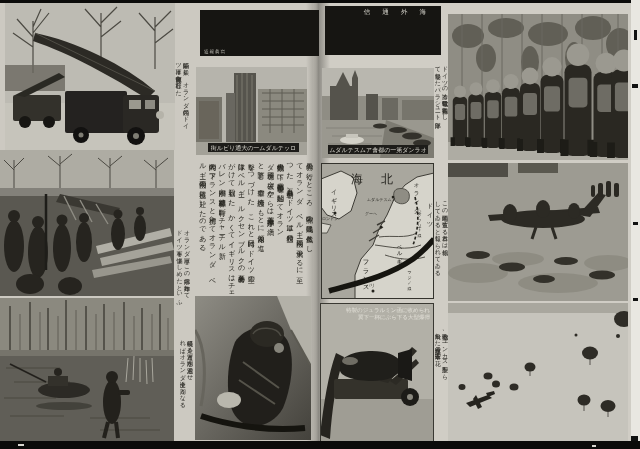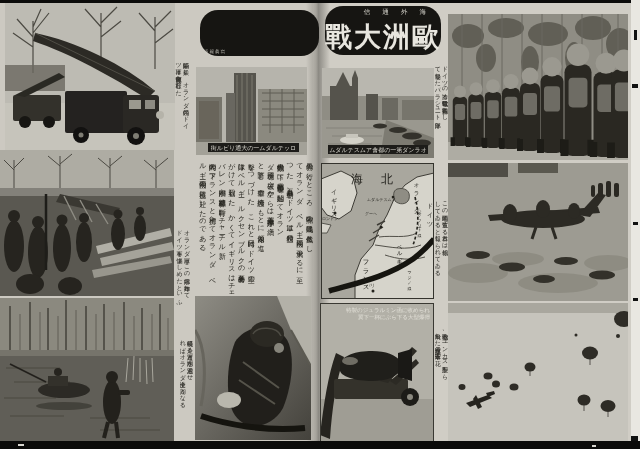--- a/index.html
+++ b/index.html
@@ -6,21 +6,21 @@
   body{
     width:640px;height:449px;position:relative;overflow:hidden;
     background:#0b0b0a;
     font-family:"DejaVu Sans",sans-serif;
     -webkit-font-smoothing:antialiased;
   }
   .abs{position:absolute;}
   .page{position:absolute;top:3px;height:438px;}
   .photo{position:absolute;overflow:hidden;box-shadow:inset 0 0 0 1px rgba(25,24,20,.4);}
   .photo svg{display:block;}
-  .blackbox{position:absolute;background:#161512;color:#e8e6df;border-radius:18px;}
+  .blackbox{position:absolute;background:#161512;color:#e8e6df;}
   .hl-main{font-weight:bold;text-align:center;white-space:nowrap;}
   .vcap{position:absolute;writing-mode:vertical-rl;color:#2b2a25;overflow:hidden;}
   .vcap span{display:block;}
   .capbar{position:absolute;background:#1d1c19;color:#dddbd3;font-size:6px;
     line-height:9px;text-align:center;white-space:nowrap;overflow:hidden;}
   .article{position:absolute;writing-mode:vertical-rl;color:#26251f;
     font-size:7px;line-height:9.7px;letter-spacing:.6px;overflow:hidden;}
   .article span{display:block;}
   .maplabel{position:absolute;color:#23221d;white-space:nowrap;}
   .maplabel.v{writing-mode:vertical-rl;}
@@ -212,21 +212,20 @@
     <circle cx="84" cy="52" r="5" fill="#86847b"></circle>
     <path d="M48 66 L84 92 M44 84 L80 108" stroke="#55534a" stroke-width="2"></path>
     <ellipse cx="34" cy="104" rx="12" ry="8" fill="#b9b7ad"></ellipse>
     <path d="M6 120 C30 128 70 136 110 132" stroke="#15140f" stroke-width="6" fill="none"></path>
     <path d="M0 34 C10 50 12 80 6 110" stroke="#67655d" stroke-width="3" fill="none"></path>
   </svg>
 </div>
 
 <div class="blackbox" style="left:325px;top:6px;width:116px;height:49px;">
   <div style="position:absolute;right:10px;top:2px;font-size:6.5px;letter-spacing:5px;color:#d6d4cc;">信 通 外 海</div>
-  <div class="hl-main" style="position:absolute;left:0;right:0;top:13px;font-size:27px;letter-spacing:2px;">戰大洲歐</div>
 </div>
 
 <div class="photo" style="left:322px;top:68px;width:112px;height:90px;">
   <svg width="112" height="90" viewBox="0 0 112 90" xmlns="http://www.w3.org/2000/svg">
     <rect width="112" height="90" fill="#b9b7af"></rect>
 
     <rect x="0" y="28" width="112" height="24" fill="#8f8d84"></rect>
     <g fill="#55534c">
       <rect x="8" y="18" width="26" height="34"></rect>
       <path d="M14 18 L21 4 L28 18 Z"></path>

